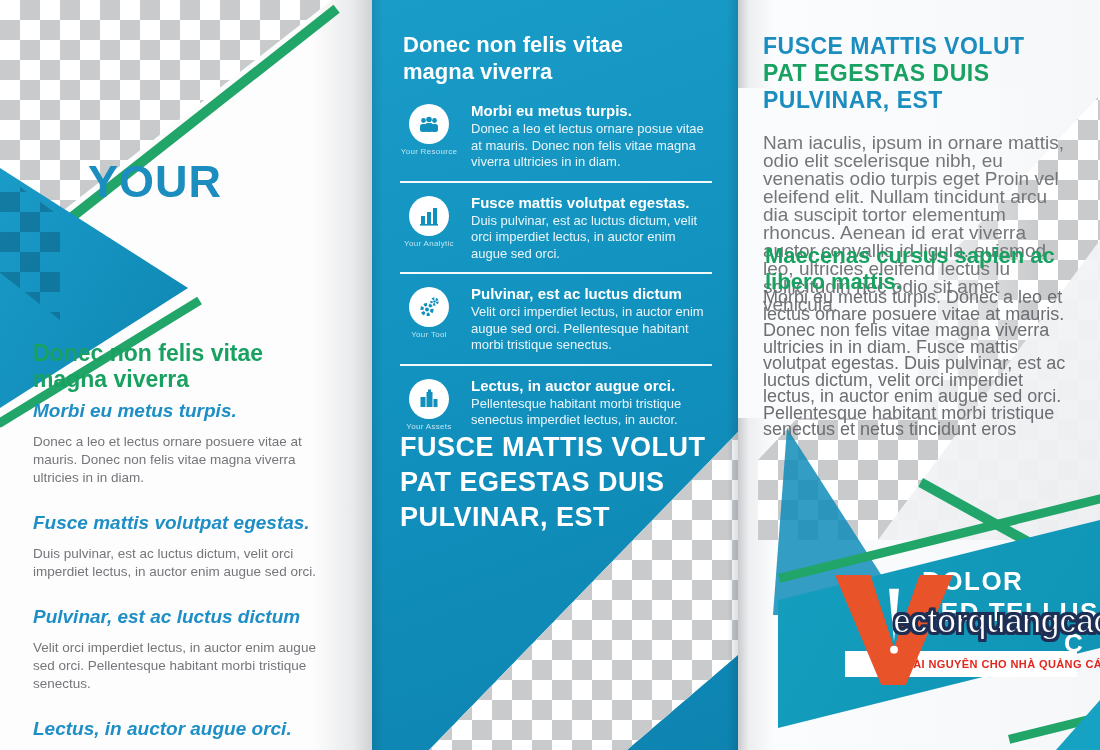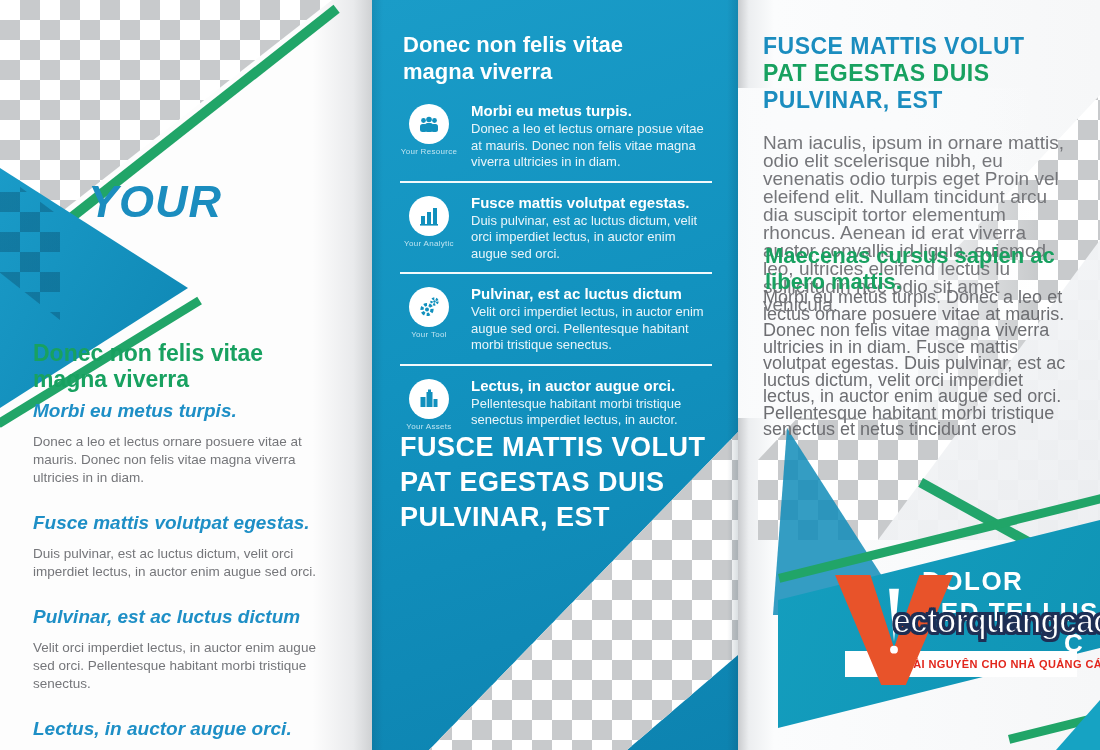--- a/index.html
+++ b/index.html
@@ -33,22 +33,22 @@
     clip-path:polygon(0 0, 332px 0, 0 260px); }
   .lp-green-stripe-1{ left:-6px; top:272px; width:432px; height:10px; background:#21a568;
     transform:rotate(-38.2deg); transform-origin:0 0; }
   .lp-blue-tri{ left:0; top:168px; width:188px; height:240px;
     background:linear-gradient(120deg,#1a9bc8,#0e86b3);
     clip-path:polygon(0 0, 100% 50%, 0 100%); }
   .lp-blue-checker{ left:0; top:172px; width:60px; height:148px;
     clip-path:polygon(0 0, 100% 30%, 100% 100%, 0 68%); }
   .lp-green-stripe-2{ left:-4px; top:420px; width:236px; height:9px; background:#21a568;
     transform:rotate(-31.5deg); transform-origin:0 0; }
-  .lp-headline{ left:88px; top:180px; font-size:45px; font-weight:bold; line-height:44px;
-    color:#1b8dbf; letter-spacing:1px;font-style:italic; }
+  .lp-headline{ left:88px; top:160px; font-size:45px; font-weight:bold; line-height:44px;
+    color:#1b8dbf; letter-spacing:1px; }
   .lp-green-heading{ left:33px; top:340px; width:290px; font-size:23px; font-weight:bold;
     line-height:26px; color:#18a160; }
   .lp-sections{ left:33px; top:400px; width:302px; }
   .lp-section-title{ font-style:italic; font-weight:bold; font-size:19px; color:#1e8fc6;
     margin-bottom:11px; }
   .lp-section-body{ font-size:13.5px; color:#75767a; line-height:18px; margin-bottom:25px; }
 
   
   .panel-mid{ left:372px; top:0; width:366px; height:750px;
     background:linear-gradient(160deg,#1a9cc8 0%,#1292bf 45%,#0d83b0 100%); }

